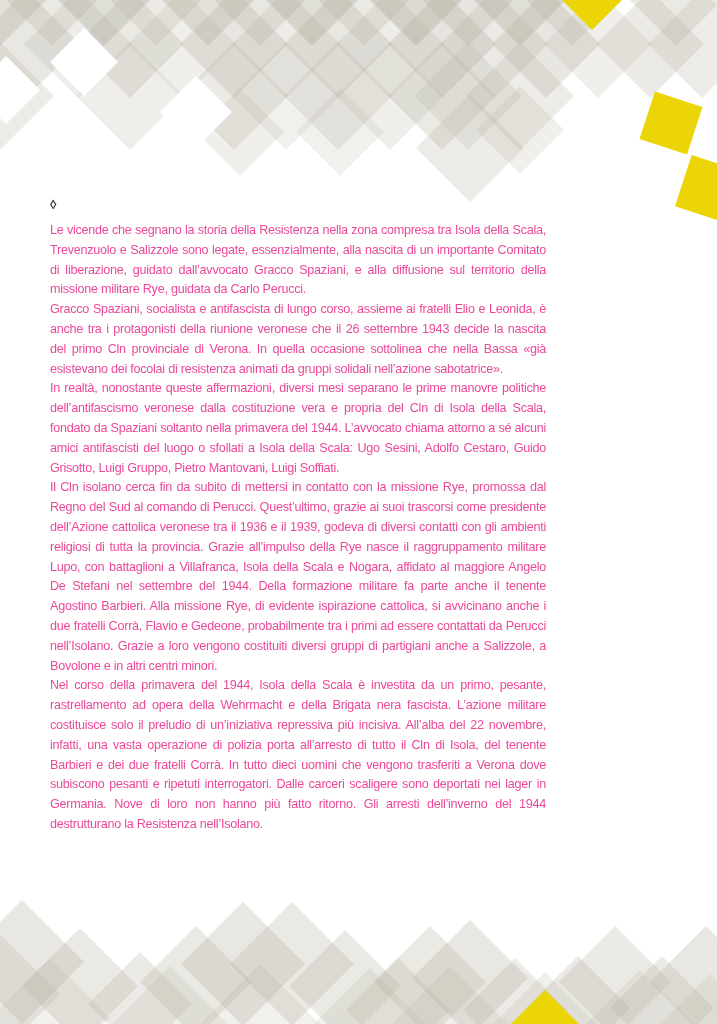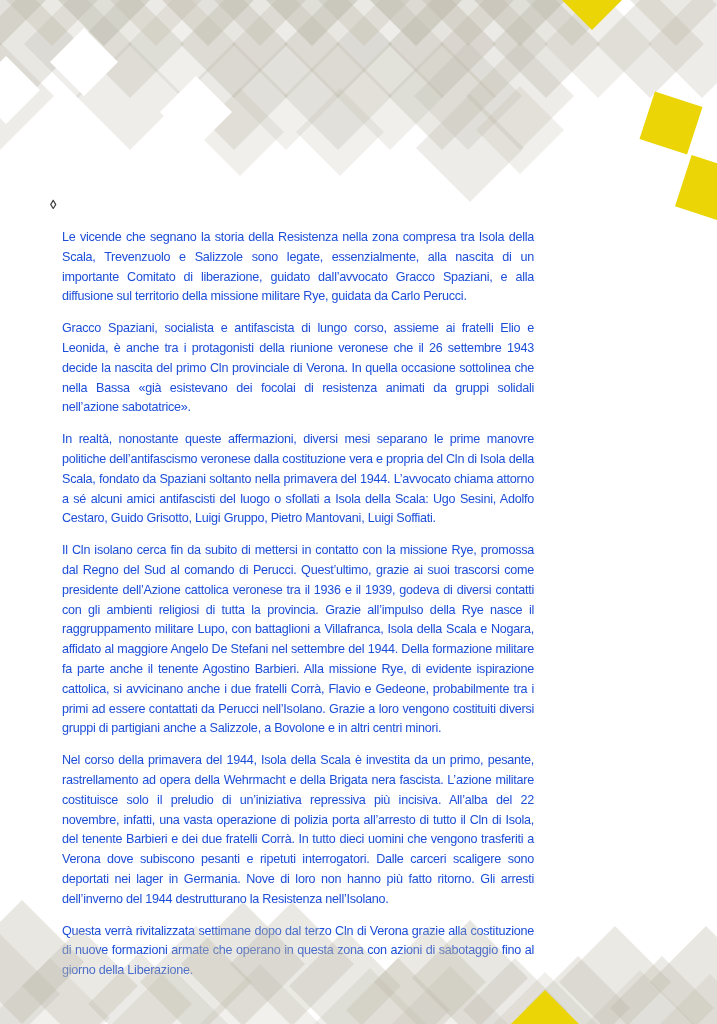--- a/index.html
+++ b/index.html
@@ -52,25 +52,25 @@
     align-items: center;
     gap: 4px;
   }
   .article h1 .bullet {
     font-size: 13px;
     font-weight: bold;
     color: #383838;
     transform: translateY(-1px);
   }
   .article p {
-    margin: 12px;
+    margin: 0;
     font-size: 12.6px;
     line-height: 19.8px;
     letter-spacing: -0.25px;
-    color: #1d4ed8;
+    color: #ec4899;
     text-align: justify;
   }
 </style>
 </head>
 <body>
 
 <div class="page">
 
   <svg class="decor-top" viewBox="0 0 717 235" width="717" height="235" xmlns="http://www.w3.org/2000/svg">
     <g fill="#b9b5a6">
@@ -135,21 +135,20 @@
 
   <div class="article">
     <h1>
       <span class="bullet">◊</span>
     </h1>
     <p>Le vicende che segnano la storia della Resistenza nella zona compresa tra Isola della Scala, Trevenzuolo e Salizzole sono legate, essenzialmente, alla nascita di un importante Comitato di liberazione, guidato dall’avvocato Gracco Spaziani, e alla diffusione sul territorio della missione militare Rye, guidata da Carlo Perucci.</p>
     <p>Gracco Spaziani, socialista e antifascista di lungo corso, assieme ai fratelli Elio e Leonida, è anche tra i protagonisti della riunione veronese che il 26 settembre 1943 decide la nascita del primo Cln provinciale di Verona. In quella occasione sottolinea che nella Bassa «già esistevano dei focolai di resistenza animati da gruppi solidali nell’azione sabotatrice».</p>
     <p>In realtà, nonostante queste affermazioni, diversi mesi separano le prime manovre politiche dell’antifascismo veronese dalla costituzione vera e propria del Cln di Isola della Scala, fondato da Spaziani soltanto nella primavera del 1944. L’avvocato chiama attorno a sé alcuni amici antifascisti del luogo o sfollati a Isola della Scala: Ugo Sesini, Adolfo Cestaro, Guido Grisotto, Luigi Gruppo, Pietro Mantovani, Luigi Soffiati.</p>
     <p>Il Cln isolano cerca fin da subito di mettersi in contatto con la missione Rye, promossa dal Regno del Sud al comando di Perucci. Quest’ultimo, grazie ai suoi trascorsi come presidente dell’Azione cattolica veronese tra il 1936 e il 1939, godeva di diversi contatti con gli ambienti religiosi di tutta la provincia. Grazie all’impulso della Rye nasce il raggruppamento militare Lupo, con battaglioni a Villafranca, Isola della Scala e Nogara, affidato al maggiore Angelo De Stefani nel settembre del 1944. Della formazione militare fa parte anche il tenente Agostino Barbieri. Alla missione Rye, di evidente ispirazione cattolica, si avvicinano anche i due fratelli Corrà, Flavio e Gedeone, probabilmente tra i primi ad essere contattati da Perucci nell’Isolano. Grazie a loro vengono costituiti diversi gruppi di partigiani anche a Salizzole, a Bovolone e in altri centri minori.</p>
     <p>Nel corso della primavera del 1944, Isola della Scala è investita da un primo, pesante, rastrellamento ad opera della Wehrmacht e della Brigata nera fascista. L’azione militare costituisce solo il preludio di un’iniziativa repressiva più incisiva. All’alba del 22 novembre, infatti, una vasta operazione di polizia porta all’arresto di tutto il Cln di Isola, del tenente Barbieri e dei due fratelli Corrà. In tutto dieci uomini che vengono trasferiti a Verona dove subiscono pesanti e ripetuti interrogatori. Dalle carceri scaligere sono deportati nei lager in Germania. Nove di loro non hanno più fatto ritorno. Gli arresti dell’inverno del 1944 destrutturano la Resistenza nell’Isolano.</p>
-    <p>Questa verrà rivitalizzata settimane dopo dal terzo Cln di Verona grazie alla costituzione di nuove formazioni armate che operano in questa zona con azioni di sabotaggio fino al giorno della Liberazione.</p>
   </div>
 
   <svg class="decor-bottom" viewBox="0 0 717 140" width="717" height="140" xmlns="http://www.w3.org/2000/svg">
     <g fill="#b9b5a6">
       <polygon points="22,16 84,78 22,140 -40,78" fill-opacity="0.32"></polygon>
       <polygon points="80,44 138,102 80,160 22,102" fill-opacity="0.30"></polygon>
       <polygon points="140,68 192,120 140,172 88,120" fill-opacity="0.28"></polygon>
       <polygon points="196,42 252,98 196,154 140,98" fill-opacity="0.30"></polygon>
       <polygon points="243,18 305,80 243,142 181,80" fill-opacity="0.32"></polygon>
       <polygon points="292,18 354,80 292,142 230,80" fill-opacity="0.30"></polygon>

